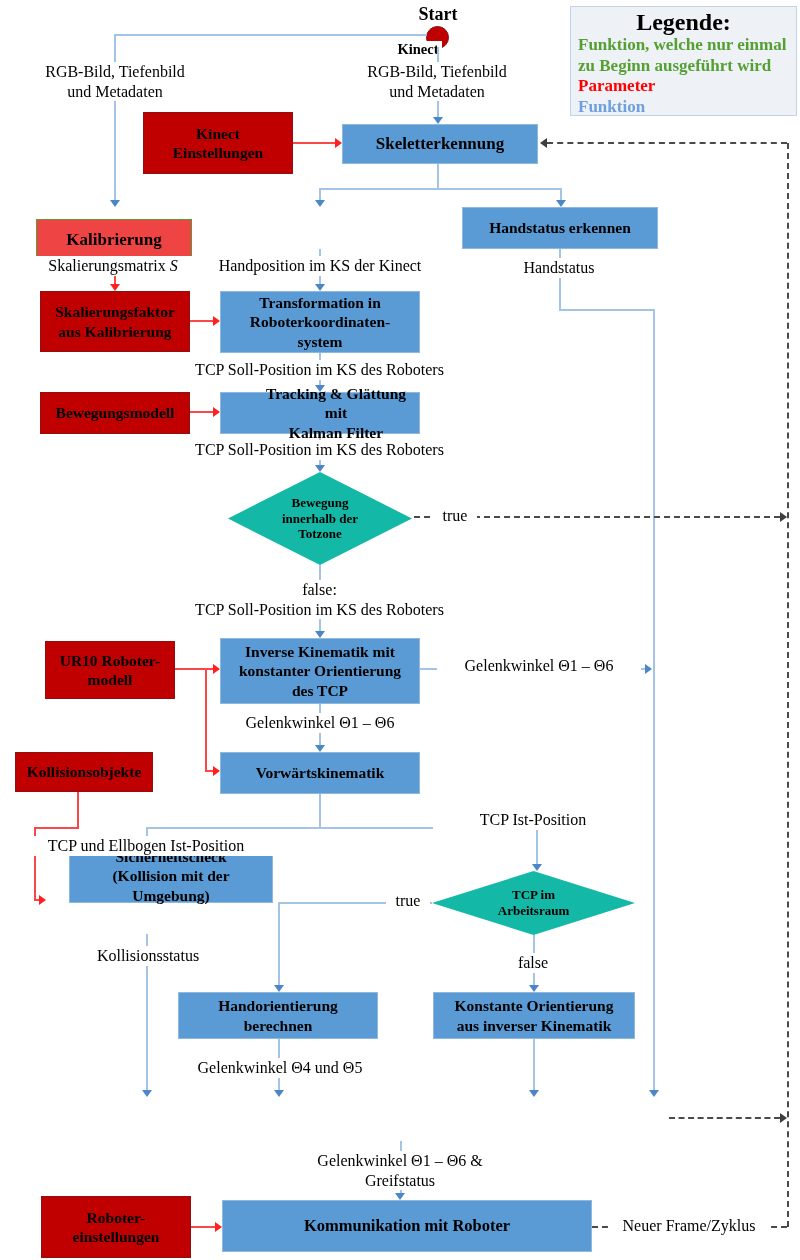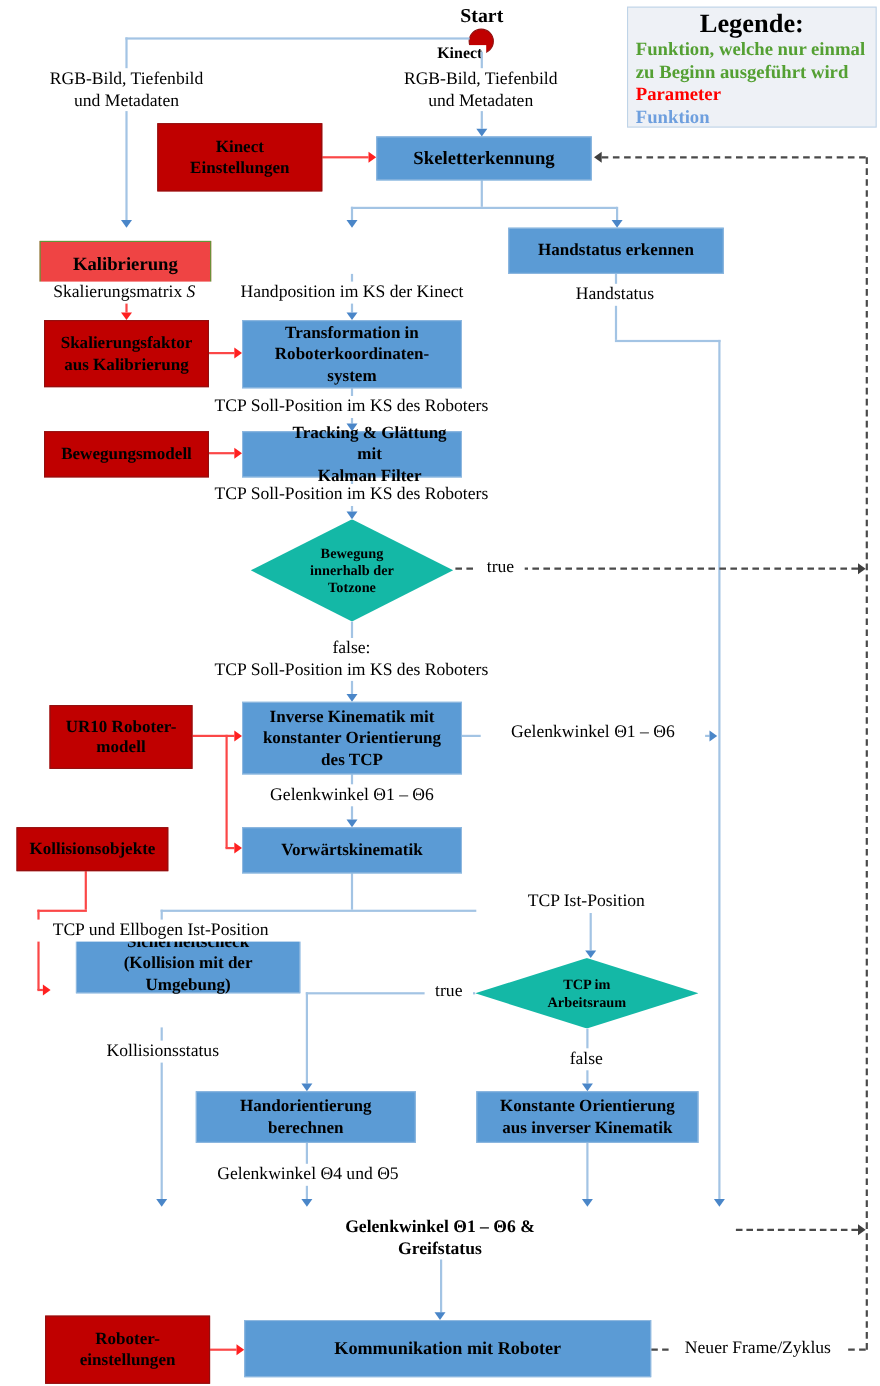--- a/index.html
+++ b/index.html
@@ -197,17 +197,17 @@
   <div class="lbl" style="left:172px;top:580px;width:295px;">false:
 TCP Soll-Position im KS des Roboters</div>
   <div class="lbl" style="left:437px;top:656px;width:204px;">Gelenkwinkel Θ1 – Θ6</div>
   <div class="lbl" style="left:218px;top:713px;width:204px;">Gelenkwinkel Θ1 – Θ6</div>
   <div class="lbl" style="left:18px;top:836px;width:256px;">TCP und Ellbogen Ist-Position</div>
   <div class="lbl" style="left:433px;top:810px;width:200px;">TCP Ist-Position</div>
   <div class="lbl" style="left:386px;top:891px;width:44px;">true</div>
   <div class="lbl" style="left:46px;top:946px;width:204px;">Kollisionsstatus</div>
   <div class="lbl" style="left:483px;top:953px;width:100px;">false</div>
   <div class="lbl" style="left:168px;top:1058px;width:224px;">Gelenkwinkel Θ4 und Θ5</div>
-  <div class="lbl" style="left:288px;top:1106px;width:224px;font-weight:bold;">Gelenkwinkel Θ1 – Θ6 &amp;
+  <div class="lbl" style="left:288px;top:1151px;width:224px;">Gelenkwinkel Θ1 – Θ6 &amp;
 Greifstatus</div>
   <div class="lbl" style="left:608px;top:1216px;width:162px;">Neuer Frame/Zyklus</div>
 
 </div>
 
 </body></html>

